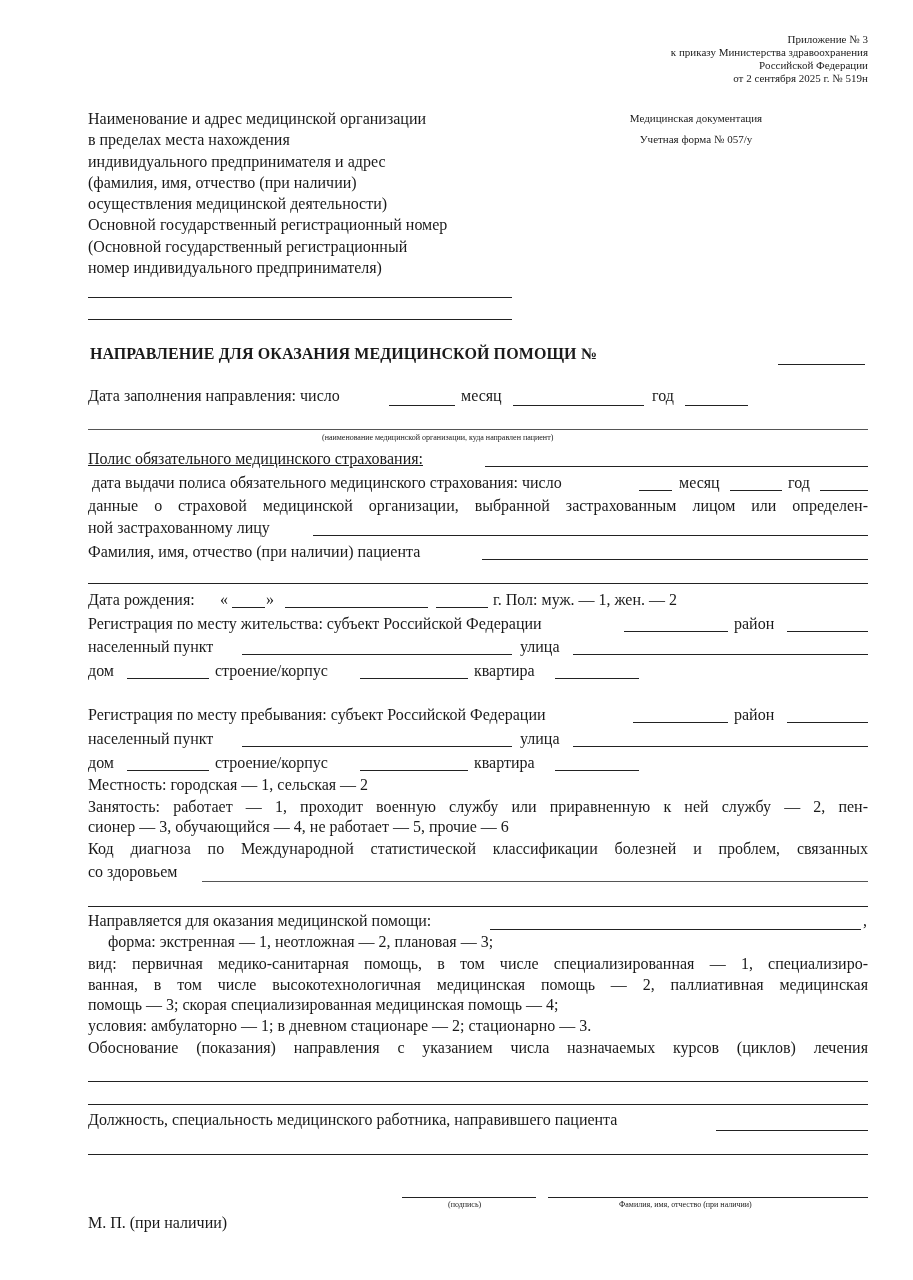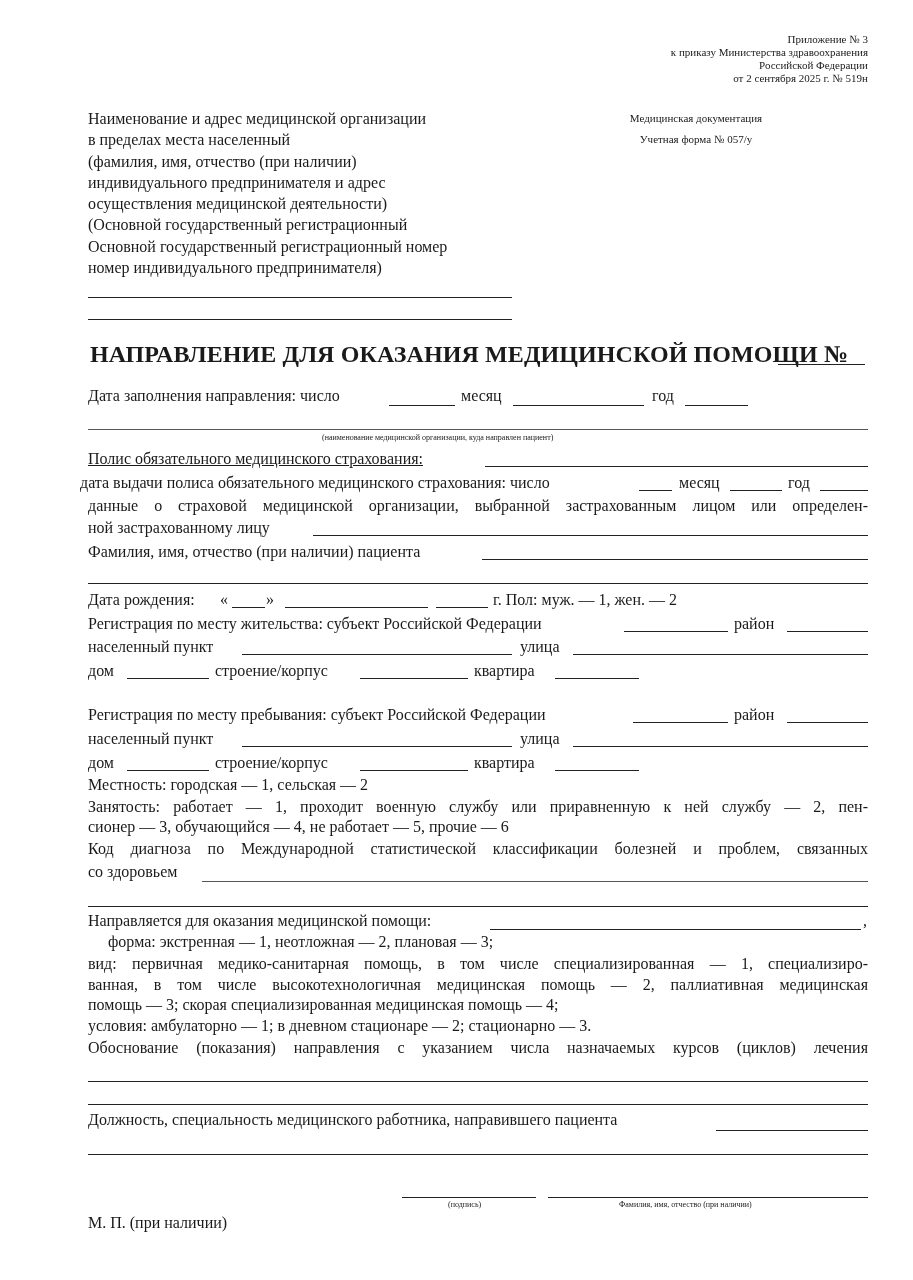--- a/index.html
+++ b/index.html
@@ -5,39 +5,39 @@
   html, body { margin:0; padding:0; background:#ffffff; }
   body { width:913px; height:1280px; position:relative; overflow:hidden;
          font-family:"Liberation Serif","DejaVu Serif",serif; color:#1a1a1a; }
   .t { position:absolute; white-space:nowrap; font-size:16px; line-height:20px; }
   .f { position:absolute; height:0; border-top:1px solid #222; }
   .xs { font-size:8px; line-height:10px; }
   .hdr { font-size:11px; line-height:13px; text-align:right; right:45px; }
   .left-block { position:absolute; left:88px; top:108px; font-size:16px; line-height:21.3px; }
   .left-block div { white-space:nowrap; }
   .doc-right { position:absolute; left:585px; top:108px; font-size:11px; line-height:21px; text-align:center; width:222px; }
-  .title { position:absolute; left:90px; top:342px; font-size:24px; font-weight:bold; line-height:24px; white-space:nowrap; letter-spacing:0.1px; }
+  .title { position:absolute; left:90px; top:342px; font-size:16px; font-weight:bold; line-height:24px; white-space:nowrap; letter-spacing:0.1px; }
   .just { position:absolute; left:88px; width:780px; font-size:16px; line-height:21px; text-align:justify; text-align-last:justify; white-space:nowrap; }
 </style>
 </head>
 <body>
 
 <div class="t hdr" style="top:33px;">Приложение № 3</div>
 <div class="t hdr" style="top:46px;">к приказу Министерства здравоохранения</div>
 <div class="t hdr" style="top:59px;">Российской Федерации</div>
 <div class="t hdr" style="top:72px;">от 2 сентября  2025 г. № 519н</div>
 
 <div class="left-block">
   <div>Наименование и адрес медицинской организации</div>
-  <div>в пределах места населенный</div>
+  <div>в пределах места нахождения</div>
+  <div>индивидуального предпринимателя и адрес</div>
   <div>(фамилия, имя, отчество (при наличии)</div>
-  <div>индивидуального предпринимателя и адрес</div>
   <div>осуществления медицинской деятельности)</div>
+  <div>Основной государственный регистрационный номер</div>
   <div>(Основной государственный регистрационный</div>
-  <div>Основной государственный регистрационный номер</div>
   <div>номер индивидуального предпринимателя)</div>
 </div>
 <div class="f" style="left:88px; top:297px; width:424px;"></div>
 <div class="f" style="left:88px; top:319px; width:424px;"></div>
 
 <div class="doc-right">
   <div>Медицинская документация</div>
   <div>Учетная форма № 057/у</div>
 </div>
 
@@ -50,21 +50,21 @@
 <div class="f" style="left:513px; top:405px; width:131px;"></div>
 <div class="t" style="left:652px; top:386px;">год</div>
 <div class="f" style="left:685px; top:405px; width:63px;"></div>
 
 <div class="f" style="left:88px; top:429px; width:780px; border-color:#555;"></div>
 <div class="t xs" style="left:322px; top:433px;">(наименование медицинской организации, куда направлен пациент)</div>
 
 <div class="t" style="left:88px; top:449px;text-decoration:underline;">Полис обязательного медицинского страхования:</div>
 <div class="f" style="left:485px; top:466px; width:383px;"></div>
 
-<div class="t" style="left:80px; top:473px;">дата выдачи полиса обязательного медицинского страхования: число</div>
+<div class="t" style="left:92px; top:473px;">дата выдачи полиса обязательного медицинского страхования: число</div>
 <div class="f" style="left:639px; top:490px; width:33px;"></div>
 <div class="t" style="left:679px; top:473px;">месяц</div>
 <div class="f" style="left:730px; top:490px; width:52px;"></div>
 <div class="t" style="left:788px; top:473px;">год</div>
 <div class="f" style="left:820px; top:490px; width:48px;"></div>
 
 <div class="just" style="top:495px;">данные о страховой медицинской организации, выбранной застрахованным лицом или определен-</div>
 <div class="t" style="left:88px; top:518px;">ной застрахованному лицу</div>
 <div class="f" style="left:313px; top:535px; width:555px;"></div>
 

